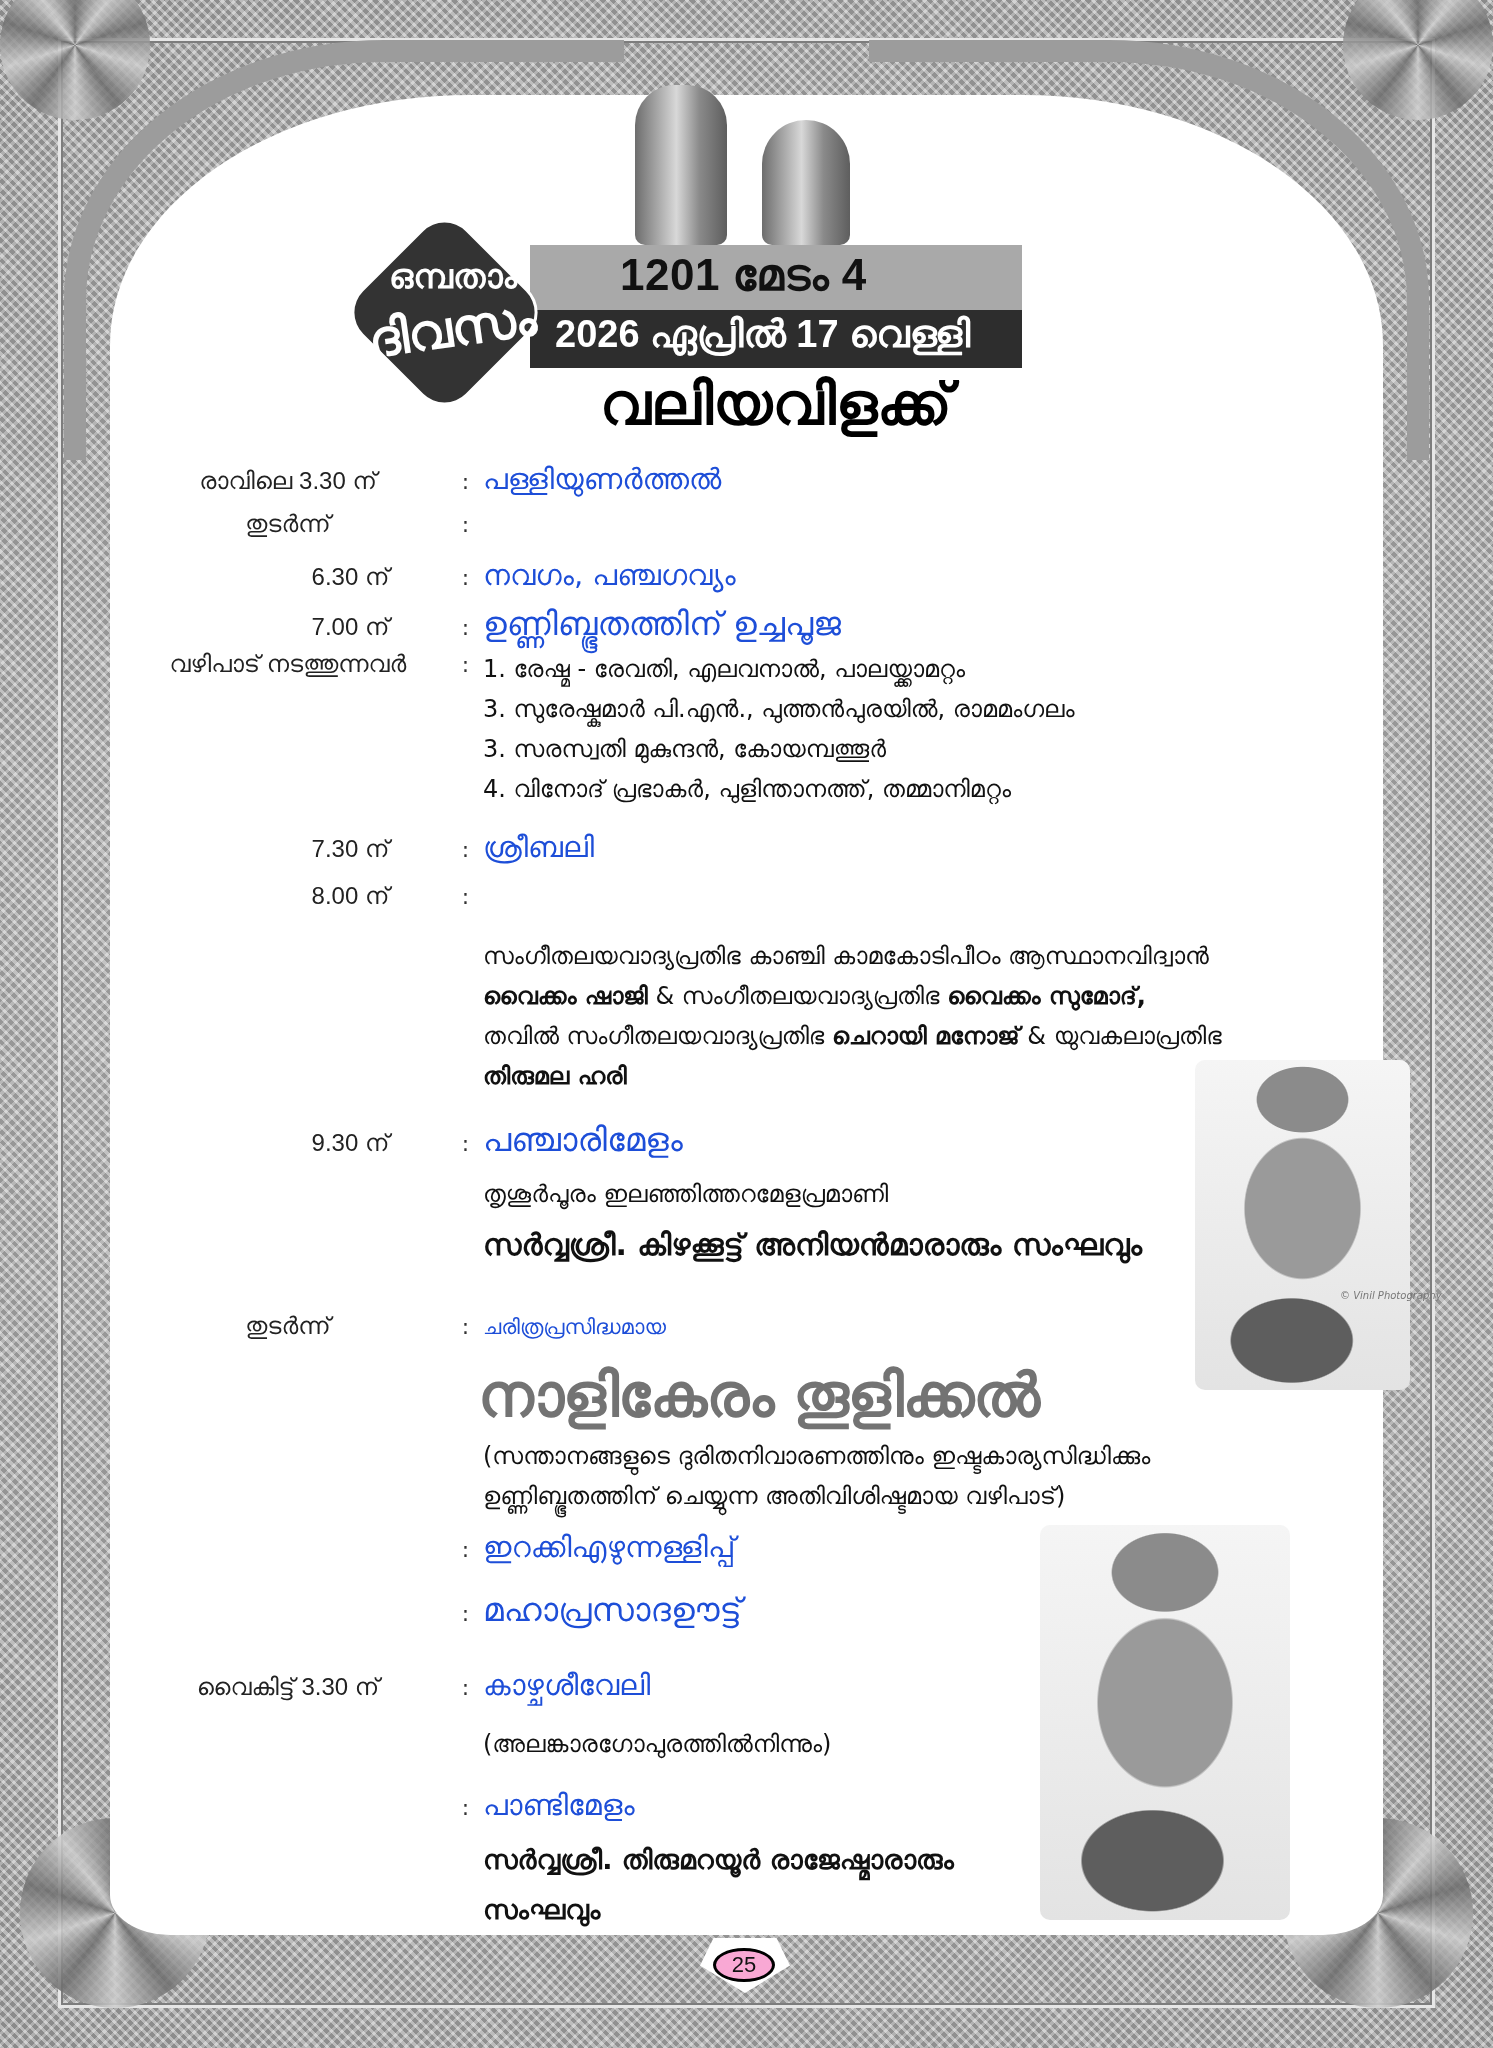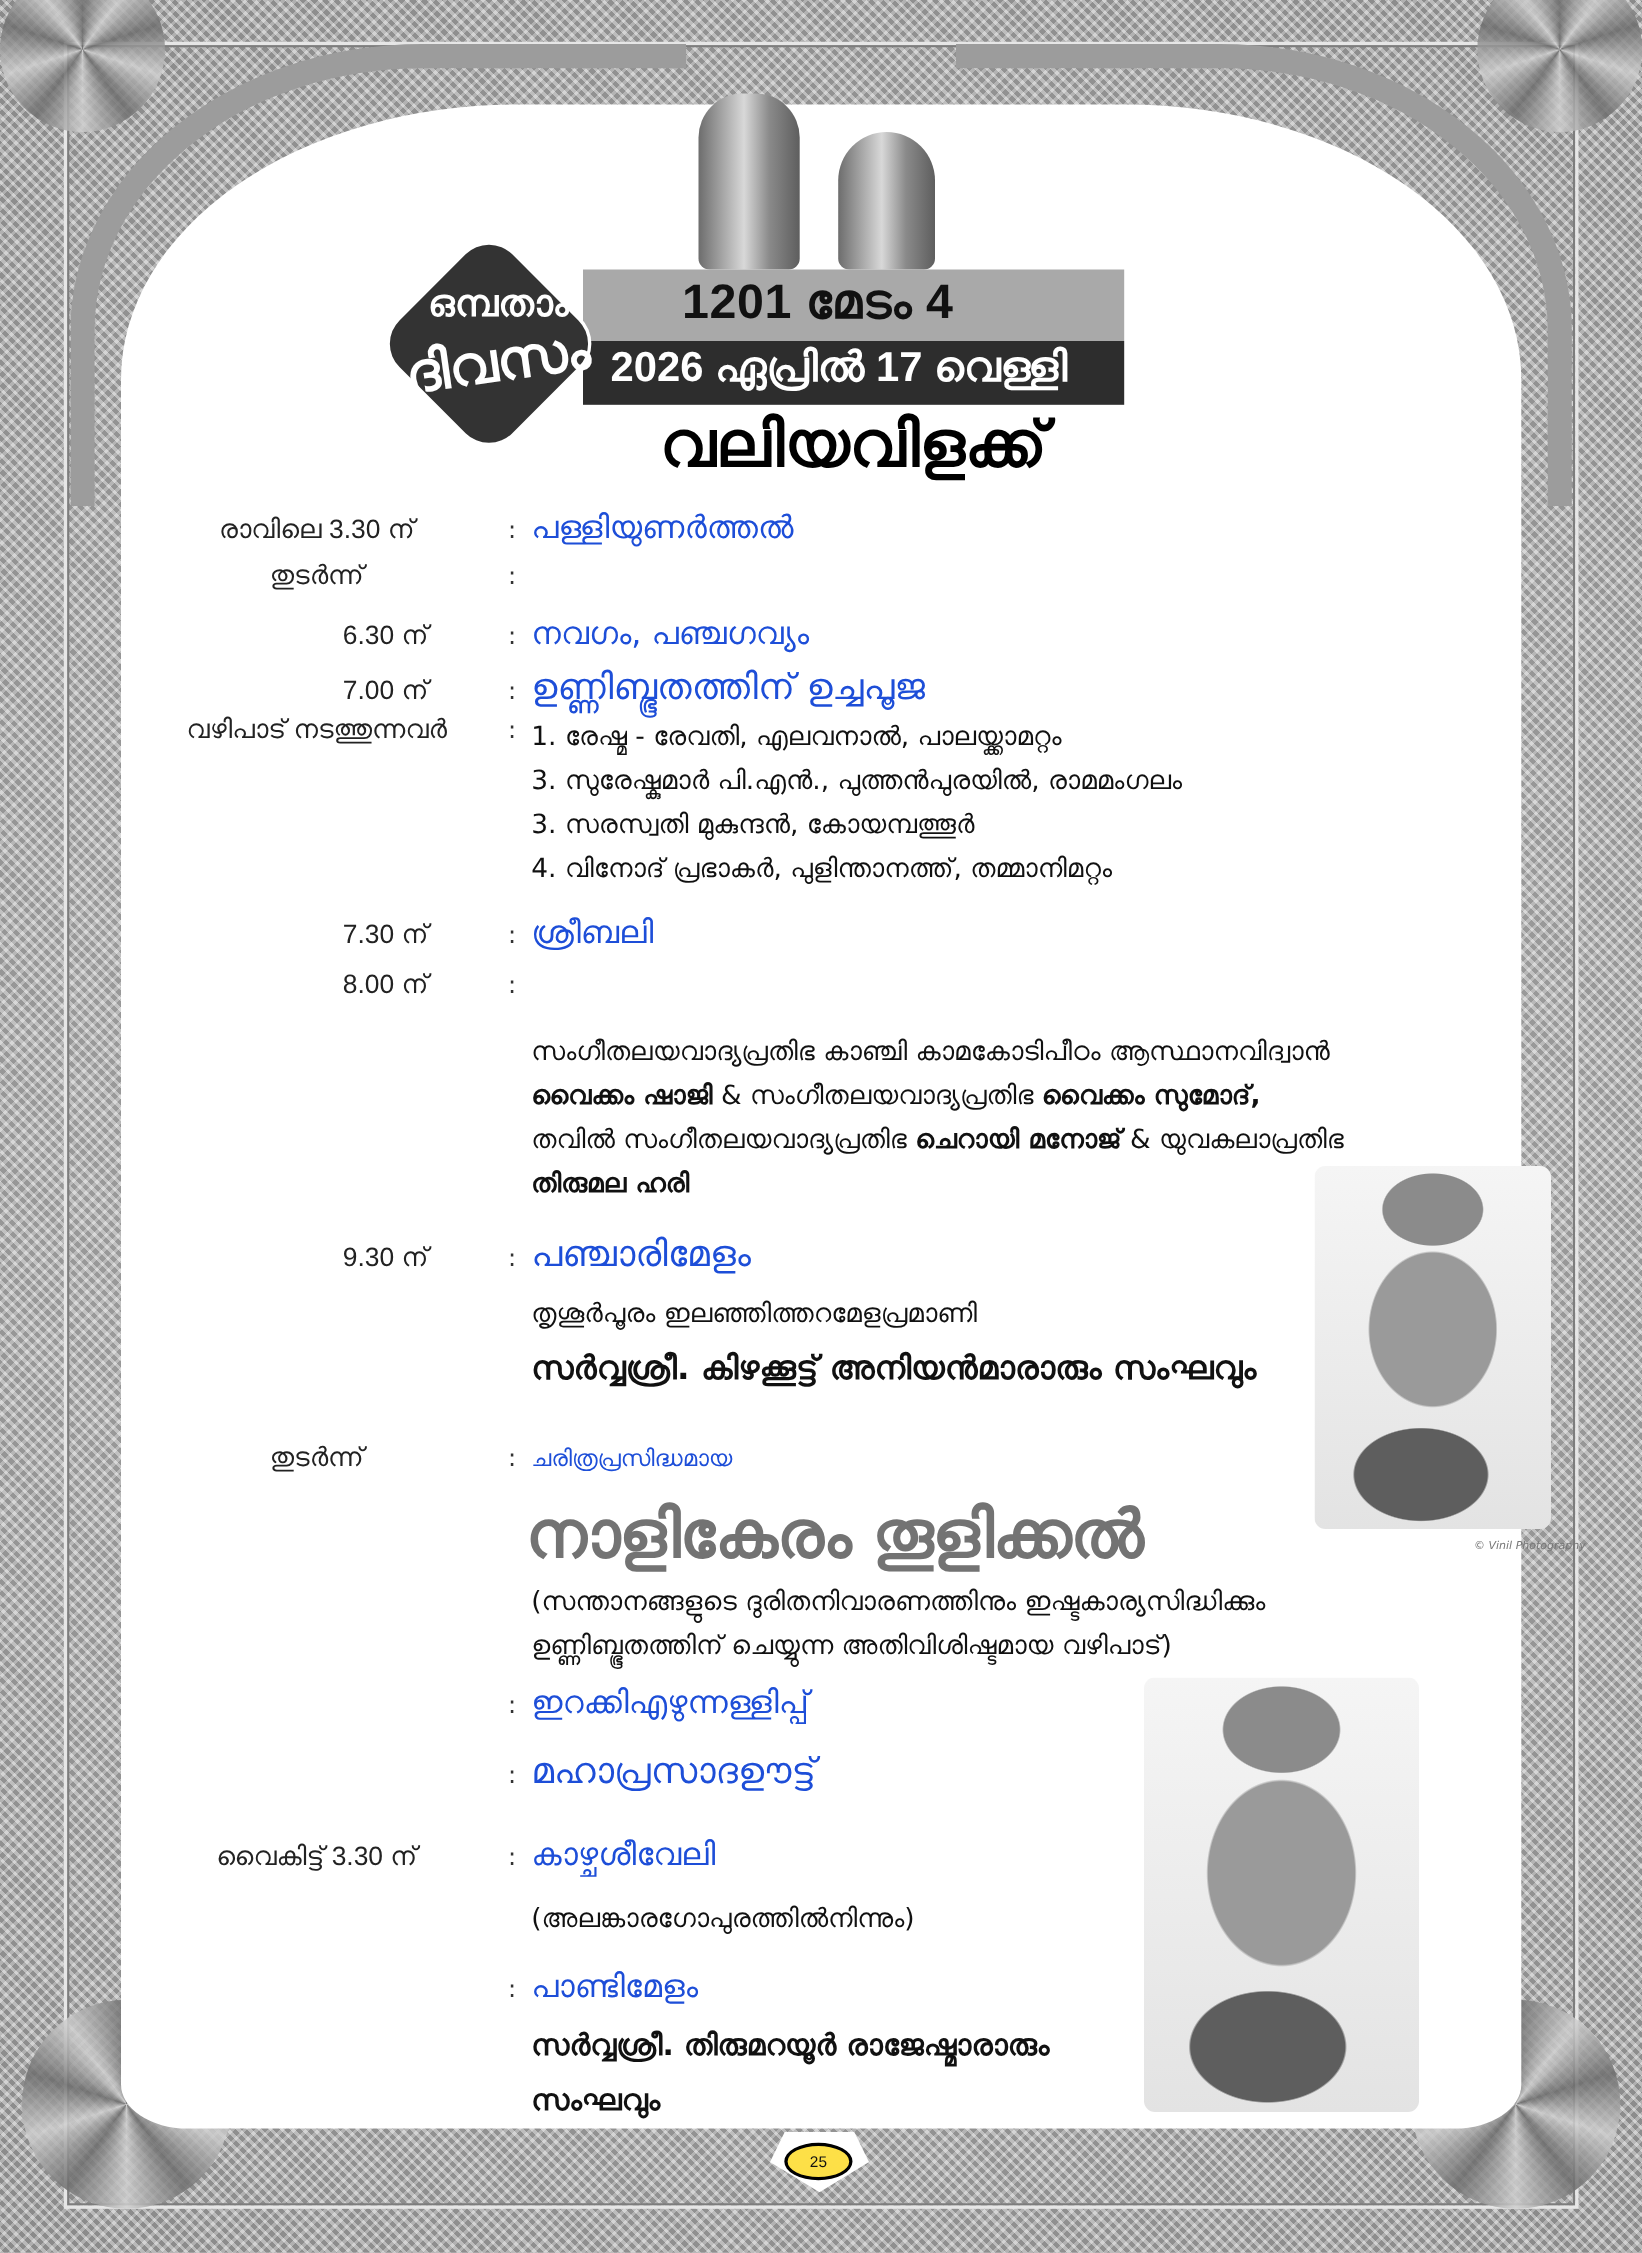--- a/index.html
+++ b/index.html
@@ -109,27 +109,27 @@
   .photo {
     position: absolute; border-radius: 10px;
     background:
       radial-gradient(ellipse 30% 14% at 50% 12%, #8b8b8b 0 70%, transparent 72%),
       radial-gradient(ellipse 38% 30% at 50% 45%, #9a9a9a 0 70%, transparent 72%),
       radial-gradient(ellipse 40% 18% at 45% 85%, #5e5e5e 0 70%, transparent 72%),
       linear-gradient(#f5f5f5, #e3e3e3);
   }
   .photo-1 { left: 1195px; top: 1060px; width: 215px; height: 330px; }
   .photo-2 { left: 1040px; top: 1525px; width: 250px; height: 395px; }
-  .photo-caption { position: absolute; left: 1340px; top: 1400px; font-size: 10px; font-style: italic; color: #777; }
+  .photo-caption { position: absolute; left: 1340px; top: 1290px; font-size: 10px; font-style: italic; color: #777; }
 
   
   .page-number {
     position: absolute; left: 713px; top: 1948px; width: 62px; height: 34px;
-    border: 3px solid #000; border-radius: 50%; background: #fde047;
-    font-size: 14px; font-family: "Liberation Sans", sans-serif; text-align: center; line-height: 28px;
+    border: 3px solid #000; border-radius: 50%; background: #f9a8d4;
+    font-size: 22px; font-family: "Liberation Sans", sans-serif; text-align: center; line-height: 28px;
   }
   .pn-diamond { position: absolute; left: 700px; top: 1938px; width: 90px; height: 55px; background: #fff; clip-path: polygon(15% 0, 85% 0, 100% 50%, 50% 100%, 0 50%); }
 </style>
 </head>
 <body>
 
 <div class="frame"></div>
 <div class="frame-rail rail-outer"></div>
 <div class="swoop swoop-tl"></div>
 <div class="swoop swoop-tr"></div>

